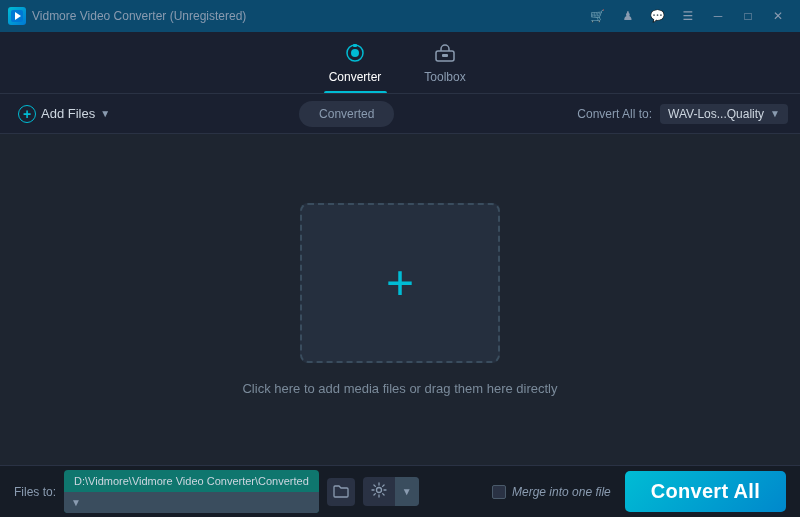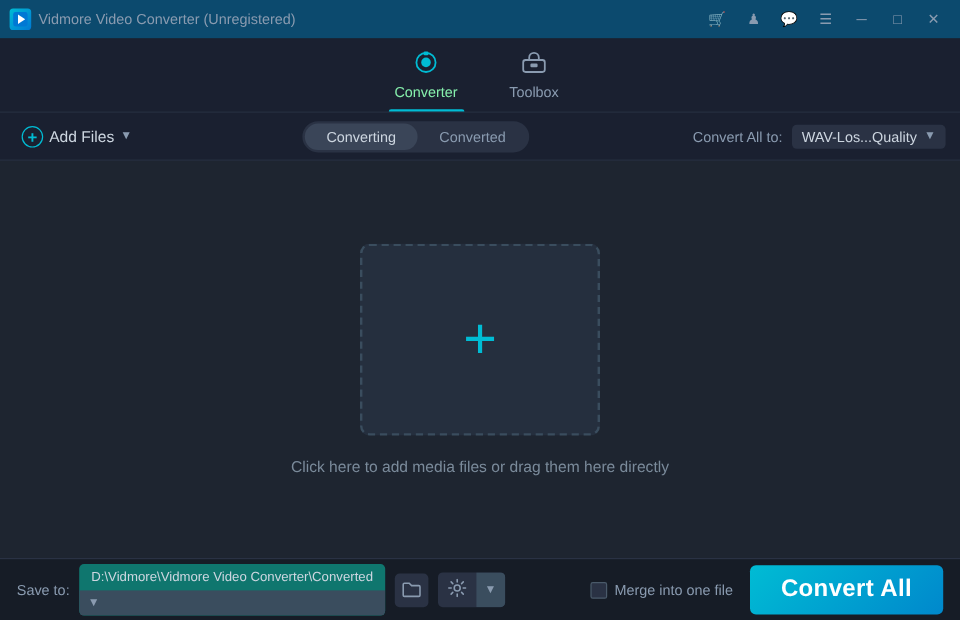--- a/index.html
+++ b/index.html
@@ -79,21 +79,21 @@
       width: 90px;
       height: 56px;
       cursor: pointer;
       gap: 4px;
       color: #8a9bb0;
       font-size: 12px;
       position: relative;
       padding-bottom: 4px;
     }
     .nav-tab.active {
-      color: #86efac;
+      color: #ffffff;
       text-align: right;
     }
     .nav-tab.active::after {
       content: '';
       position: absolute;
       bottom: 0;
       left: 15%;
       width: 70%;
       height: 2px;
       background: #00bcd4;
@@ -308,20 +308,21 @@
     #bottom-right {
       display: flex;
       align-items: center;
       gap: 14px;
     }
     #merge-checkbox-area {
       display: flex;
       align-items: flex-end;
       gap: 6px;
       cursor: pointer;
+      font-style: italic;
     }
     #merge-checkbox {
       width: 14px;
       height: 14px;
       border: 1px solid #4a5a6a;
       background: #2a3244;
       border-radius: 2px;
     }
     #merge-label {
       font-size: 12px;
@@ -388,42 +389,41 @@
 
 <div id="toolbar">
   <div id="toolbar-left">
     <button id="add-files-btn">
       <div id="add-files-plus">+</div>
       <span>Add Files</span>
       <span id="add-files-caret">▼</span>
     </button>
   </div>
   <div id="tab-switcher">
-    <div class="tab-switch active">Converting</div>
     <div class="tab-switch">Converted</div>
   </div>
   <div id="toolbar-right">
     <span>Convert All to:</span>
     <div id="convert-all-to-select">
       <span>WAV-Los...Quality</span>
       <span id="convert-all-to-caret">▼</span>
     </div>
   </div>
 </div>
 
 <div id="main-content">
   <div id="drop-zone">
     <div id="drop-zone-plus">+</div>
   </div>
   <div id="drop-hint">Click here to add media files or drag them here directly</div>
 </div>
 
 <div id="bottom-bar">
   <div id="save-to-section">
-    <span id="save-to-label">Save to:</span>
+    <span id="save-to-label">Files to:</span>
     <div id="save-path-box">
       <span id="save-path-text">D:\Vidmore\Vidmore Video Converter\Converted</span>
       <div id="save-path-caret">▼</div>
     </div>
     <div id="folder-btn">
       <svg width="16" height="14" viewBox="0 0 16 14" fill="none">
         <path d="M1 2a1 1 0 0 1 1-1h4l2 2h6a1 1 0 0 1 1 1v7a1 1 0 0 1-1 1H2a1 1 0 0 1-1-1V2z" stroke="#8a9bb0" stroke-width="1.3" fill="none"></path>
       </svg>
     </div>
     <div id="settings-btn">

